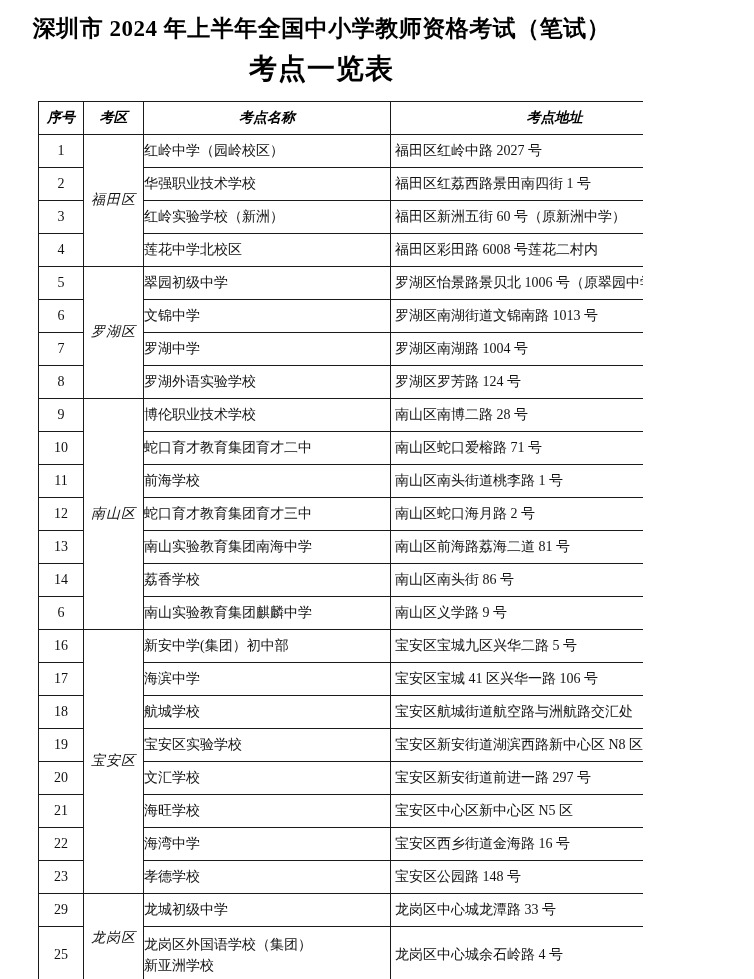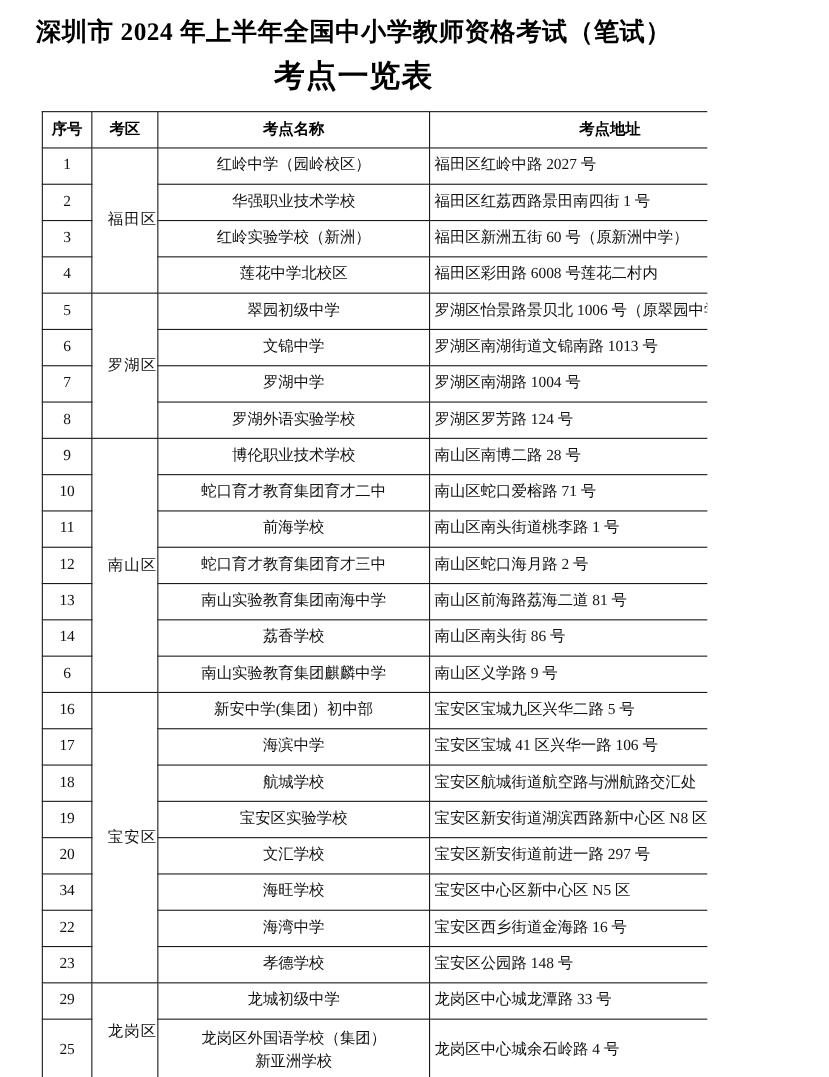--- a/index.html
+++ b/index.html
@@ -45,24 +45,25 @@
     vertical-align:middle;
     overflow:hidden;
   }
   .site-table thead tr{height:33px;}
   .site-table tbody tr{height:33px;}
   .site-table tbody tr.tall{height:57px;}
   .site-table th{
     font-weight:bold;
     text-align:center;
     color:#000000;
+    font-style:italic;
   }
   td.no-cell{text-align:center;}
-  td.district-cell{text-align:right;letter-spacing:1px;}
-  td.site-cell{text-align:center;white-space:pre-line;line-height:21px;}
+  td.district-cell{text-align:center;letter-spacing:1px;font-style:italic;}
+  td.site-cell{text-align:left;white-space:pre-line;line-height:21px;}
   td.addr-cell{text-align:left;padding-left:4px;padding-right:2px;line-height:19px;margin-left:13px;}
 </style>
 </head>
 <body>
 
 <div class="page">
   <h1 class="doc-title">深圳市 2024 年上半年全国中小学教师资格考试（笔试）</h1>
   <h2 class="doc-subtitle">考点一览表</h2>
 
   <table class="site-table">
@@ -179,21 +180,21 @@
           <td class="no-cell">19</td>
           <td class="site-cell">宝安区实验学校</td>
           <td class="addr-cell">宝安区新安街道湖滨西路新中心区 N8 区</td>
         </tr>
         <tr>
           <td class="no-cell">20</td>
           <td class="site-cell">文汇学校</td>
           <td class="addr-cell">宝安区新安街道前进一路 297 号</td>
         </tr>
         <tr>
-          <td class="no-cell">34</td>
+          <td class="no-cell">21</td>
           <td class="site-cell">海旺学校</td>
           <td class="addr-cell">宝安区中心区新中心区 N5 区</td>
         </tr>
         <tr>
           <td class="no-cell">22</td>
           <td class="site-cell">海湾中学</td>
           <td class="addr-cell">宝安区西乡街道金海路 16 号</td>
         </tr>
         <tr>
           <td class="no-cell">23</td>

